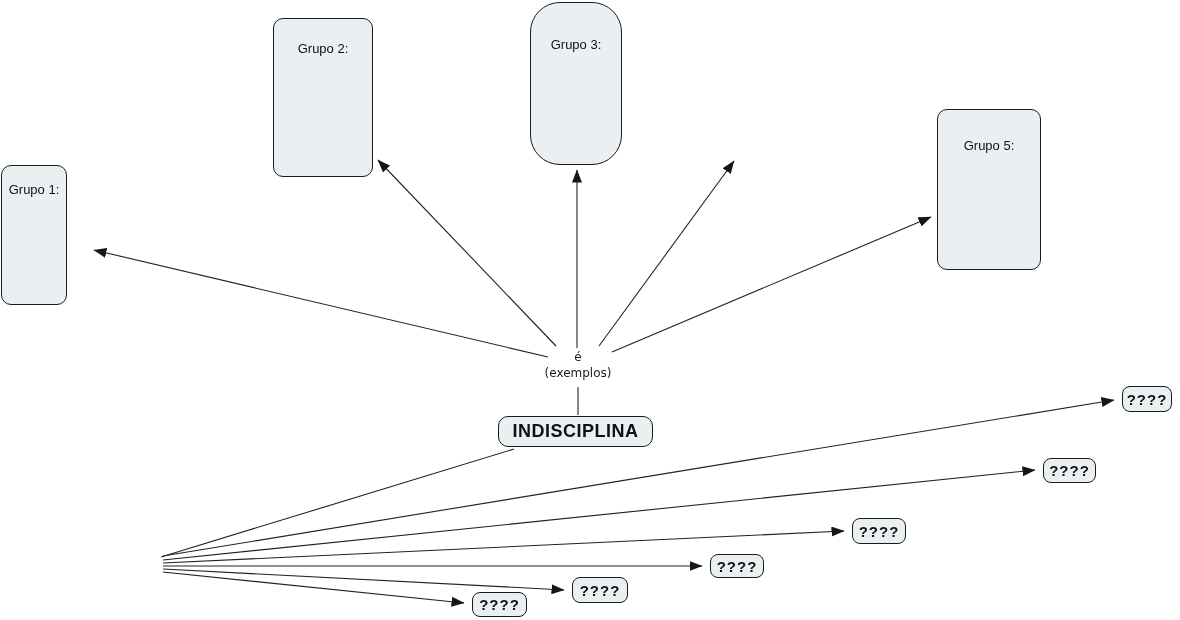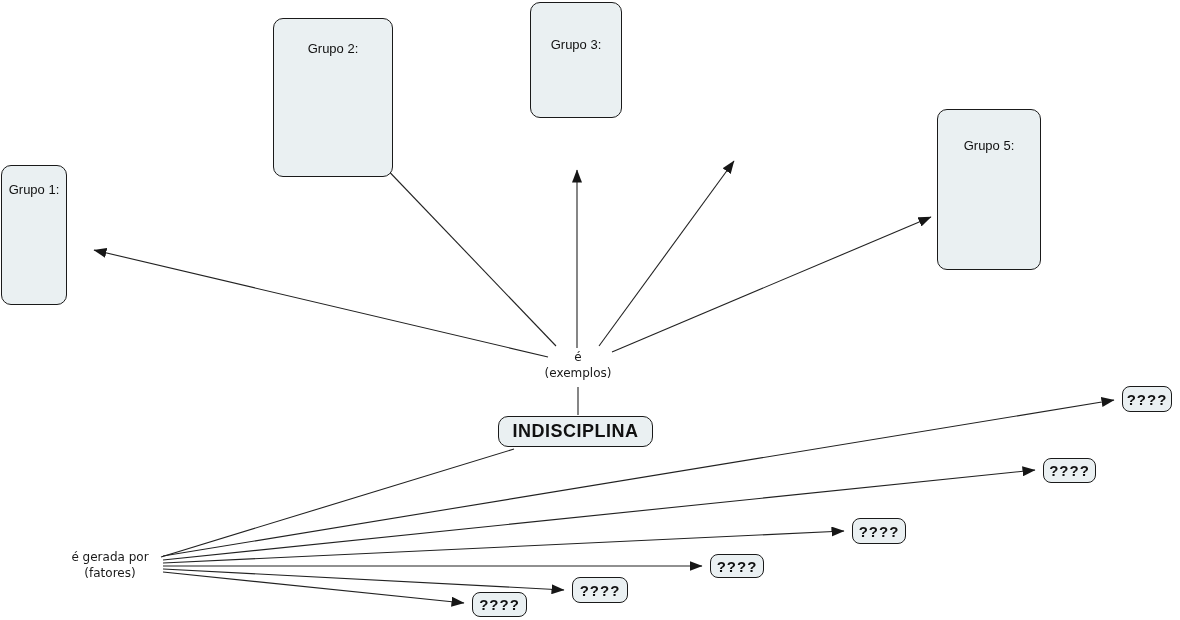--- a/index.html
+++ b/index.html
@@ -87,41 +87,37 @@
     <line x1="163" y1="560" x2="1035" y2="470" marker-end="url(#arrowhead)"></line>
     <line x1="163" y1="563" x2="844" y2="531" marker-end="url(#arrowhead)"></line>
     <line x1="163" y1="566" x2="702" y2="566" marker-end="url(#arrowhead)"></line>
     <line x1="163" y1="569" x2="564" y2="590" marker-end="url(#arrowhead)"></line>
     <line x1="163" y1="572" x2="464" y2="603" marker-end="url(#arrowhead)"></line>
   </svg>
 
   <div class="node group-box" style="left:1px; top:165px; width:66px; height:140px; padding-top:16px;">
     <span>Grupo 1:</span>
   </div>
-  <div class="node group-box" style="left:273px; top:18px; width:120px; height:159px; padding-top:22px;">
+  <div class="node group-box" style="left:273px; top:18px; width:100px; height:159px; padding-top:22px;">
     <span>Grupo 2:</span>
   </div>
-  <div class="node group-box" style="left:530px; top:2px; width:92px; height:116px; padding-top:34px;">
+  <div class="node group-box" style="left:530px; top:2px; width:92px; height:163px; padding-top:34px;border-radius:30px;">
     <span>Grupo 3:</span>
   </div>
   <div class="node group-box" style="left:937px; top:109px; width:104px; height:161px; padding-top:28px;border-radius:10px;">
     <span>Grupo 5:</span>
   </div>
 
   <div class="node center-node" style="left:498px; top:416px; width:155px; height:31px;">
     <span>INDISCIPLINA</span>
   </div>
 
   <div class="link-label" style="left:518px; top:349px; width:120px;">
     <div>é</div>
     <div>(exemplos)</div>
-  </div>
-  <div class="link-label" style="left:50px; top:549px; width:120px;">
-    <div>é gerada por</div>
-    <div>(fatores)</div>
   </div>
 
   <div class="node unknown-box" style="left:1122px; top:386px; width:50px; height:26px;">
     <span>????</span>
   </div>
   <div class="node unknown-box" style="left:1043px; top:458px; width:53px; height:25px;">
     <span>????</span>
   </div>
   <div class="node unknown-box" style="left:852px; top:518px; width:54px; height:26px;">
     <span>????</span>

